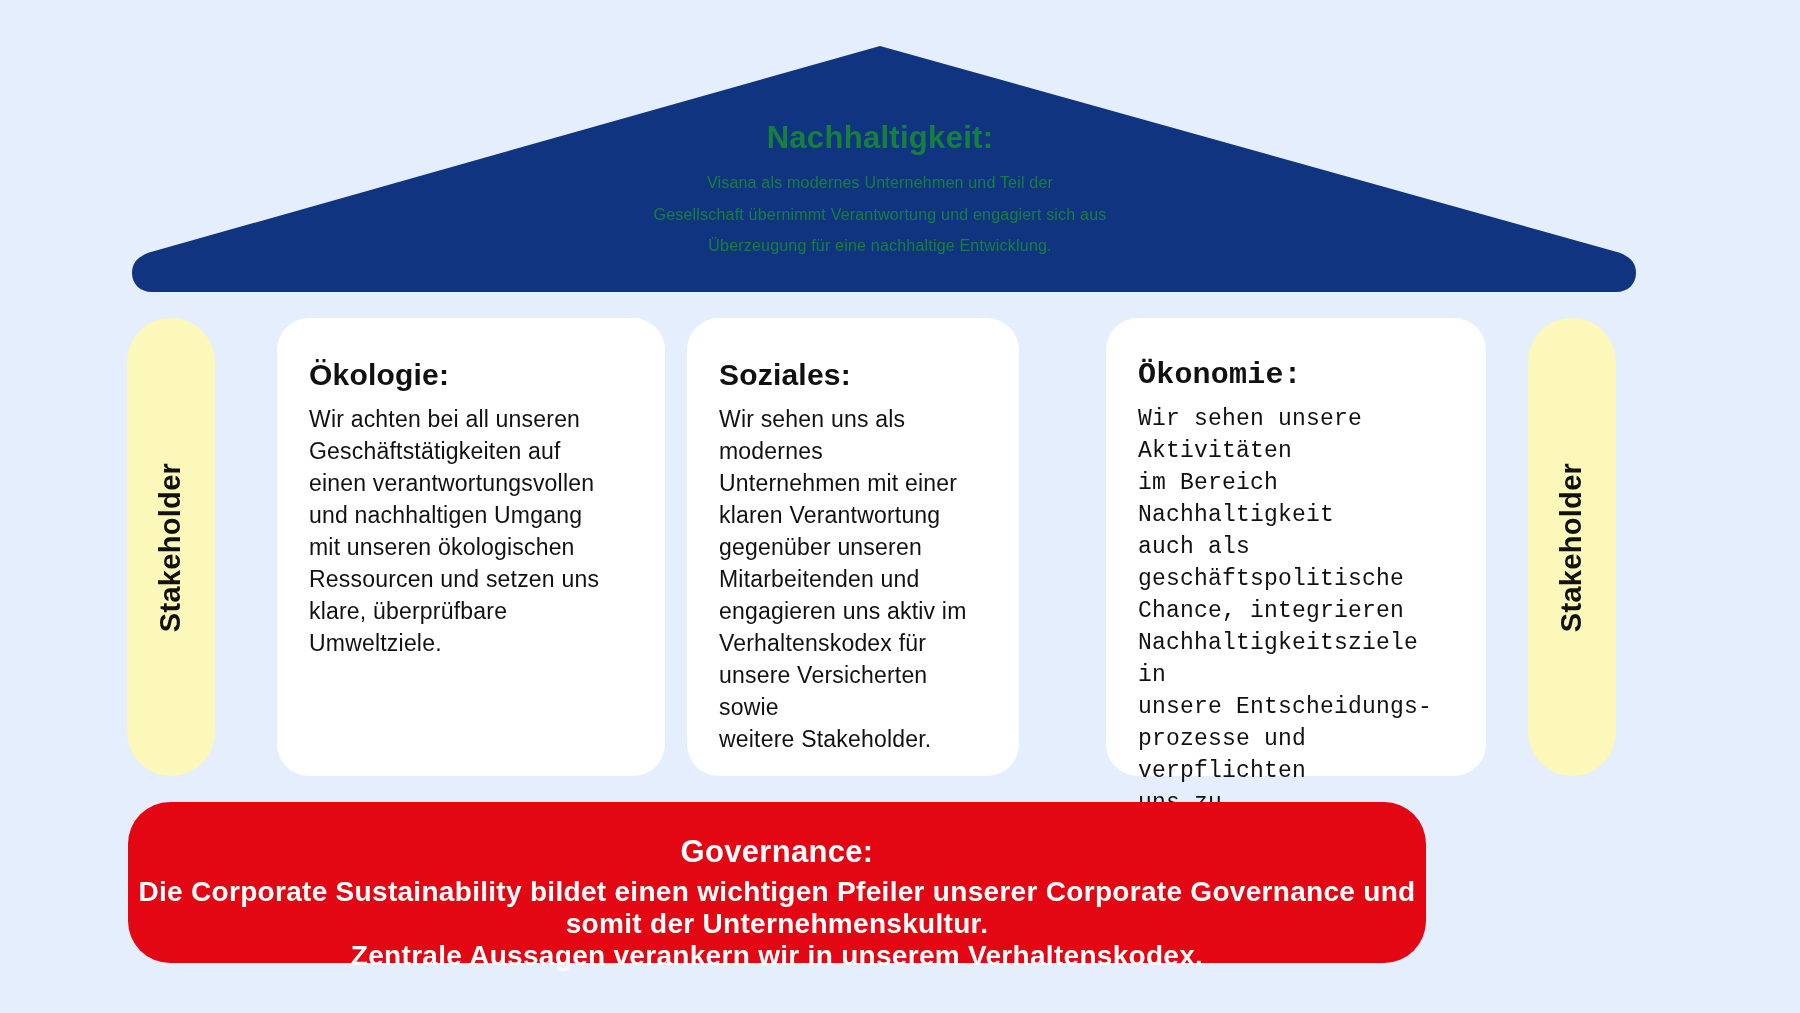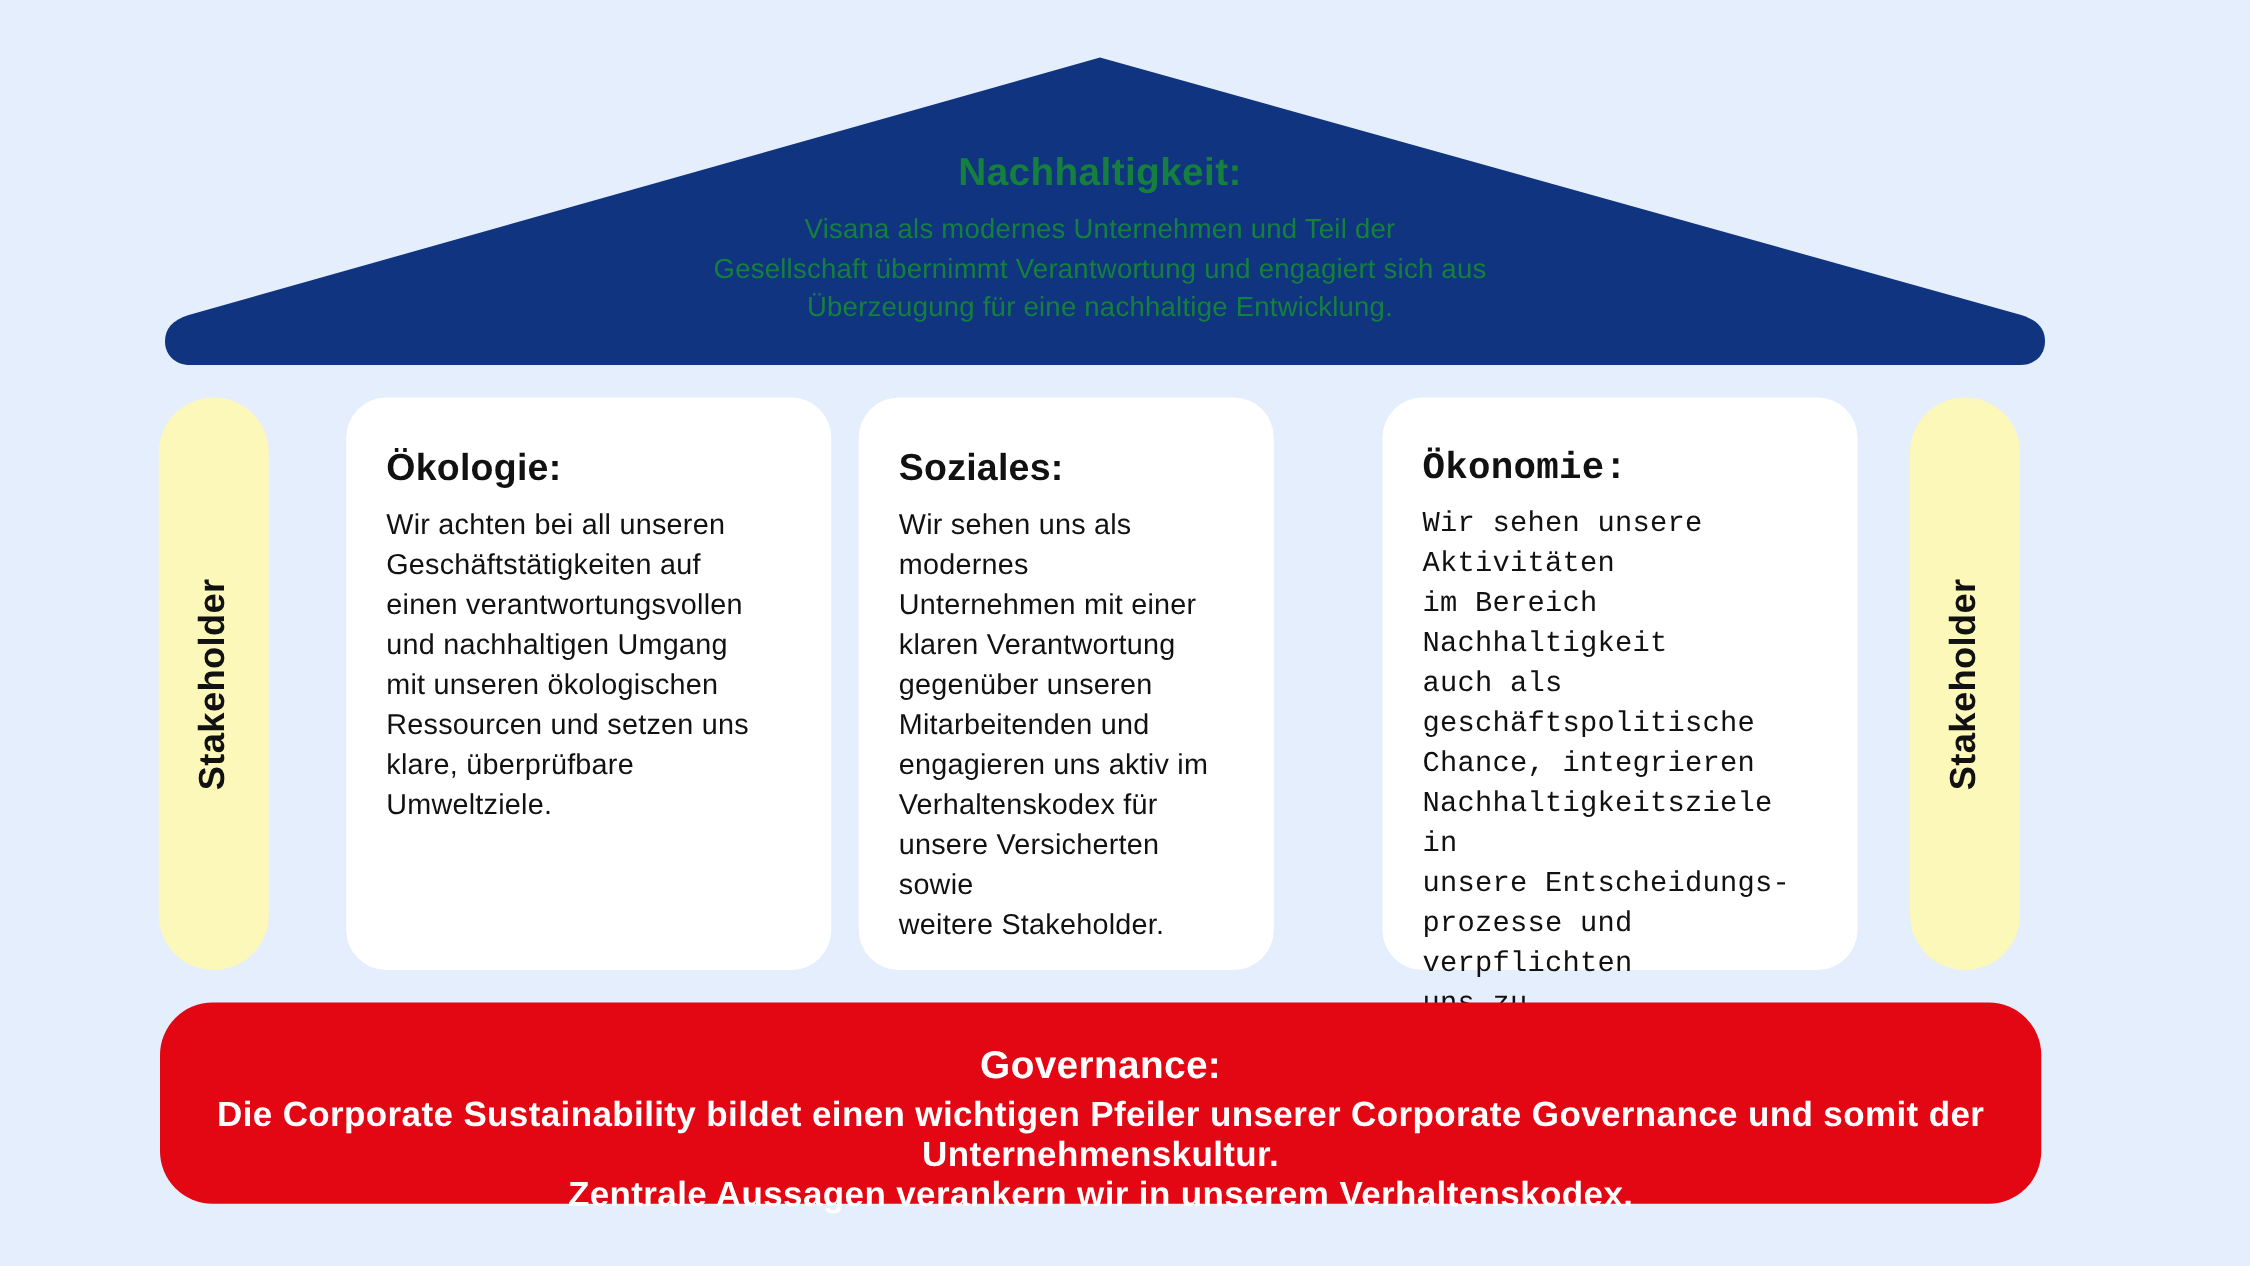--- a/index.html
+++ b/index.html
@@ -7,21 +7,21 @@
     position:relative;width:1800px;height:1013px;overflow:hidden;
     background:#e5eefc;
     font-family:"Liberation Sans",sans-serif;
     color:#111;
   }
   
   .roof-svg{position:absolute;left:0;top:0;display:block;}
   .roof-path{fill:#10347f;}
   .roof-text{position:absolute;left:400px;top:118px;width:960px;text-align:center;color:#15803d;}
   .roof-title{font-size:31px;font-weight:700;line-height:40px;letter-spacing:.3px;margin-bottom:9px;}
-  .roof-body{font-size:22px;line-height:31.5px;letter-spacing:.2px;white-space:pre-line;}
+  .roof-body{font-size:16px;line-height:31.5px;letter-spacing:.2px;white-space:pre-line;}
   
   .stk-col{
     position:absolute;top:318px;width:88px;height:458px;
     background:#fbf8ba;border-radius:44px;
     display:flex;align-items:center;justify-content:center;
   }
   .stk-col.left{left:127px;}
   .stk-col.right{left:1528px;}
   .vlabel{
     transform:rotate(-90deg);transform-origin:center;
@@ -32,21 +32,21 @@
     position:absolute;top:318px;height:458px;background:#ffffff;border-radius:32px;
     box-sizing:border-box;padding:38px 28px 0 32px;
   }
   .card.c1{left:277px;width:388px;}
   .card.c2{left:687px;width:332px;}
   .card.c3{left:1106px;width:380px;font-family:Liberation Mono, monospace;}
   .card h2{margin:0 0 9px 0;font-size:30px;font-weight:700;line-height:38px;letter-spacing:.2px;}
   .card p{margin:0;font-size:23px;line-height:32px;letter-spacing:.2px;white-space:pre-line;}
   
   .governance{
-    position:absolute;left:128px;top:802px;width:1505px;height:161px;
+    position:absolute;left:128px;top:802px;width:1298px;height:161px;
     background:#e30613;border-radius:42px;text-align:center;color:#ffffff;
   }
   .gov-title{margin-top:30px;font-size:31px;font-weight:700;line-height:40px;letter-spacing:.3px;}
   .gov-body{margin-top:4px;font-size:28px;line-height:32px;letter-spacing:.3px;white-space:pre-line;font-weight:bold;}
 </style>
 </head>
 <body>
 
 <div class="stage">
 

